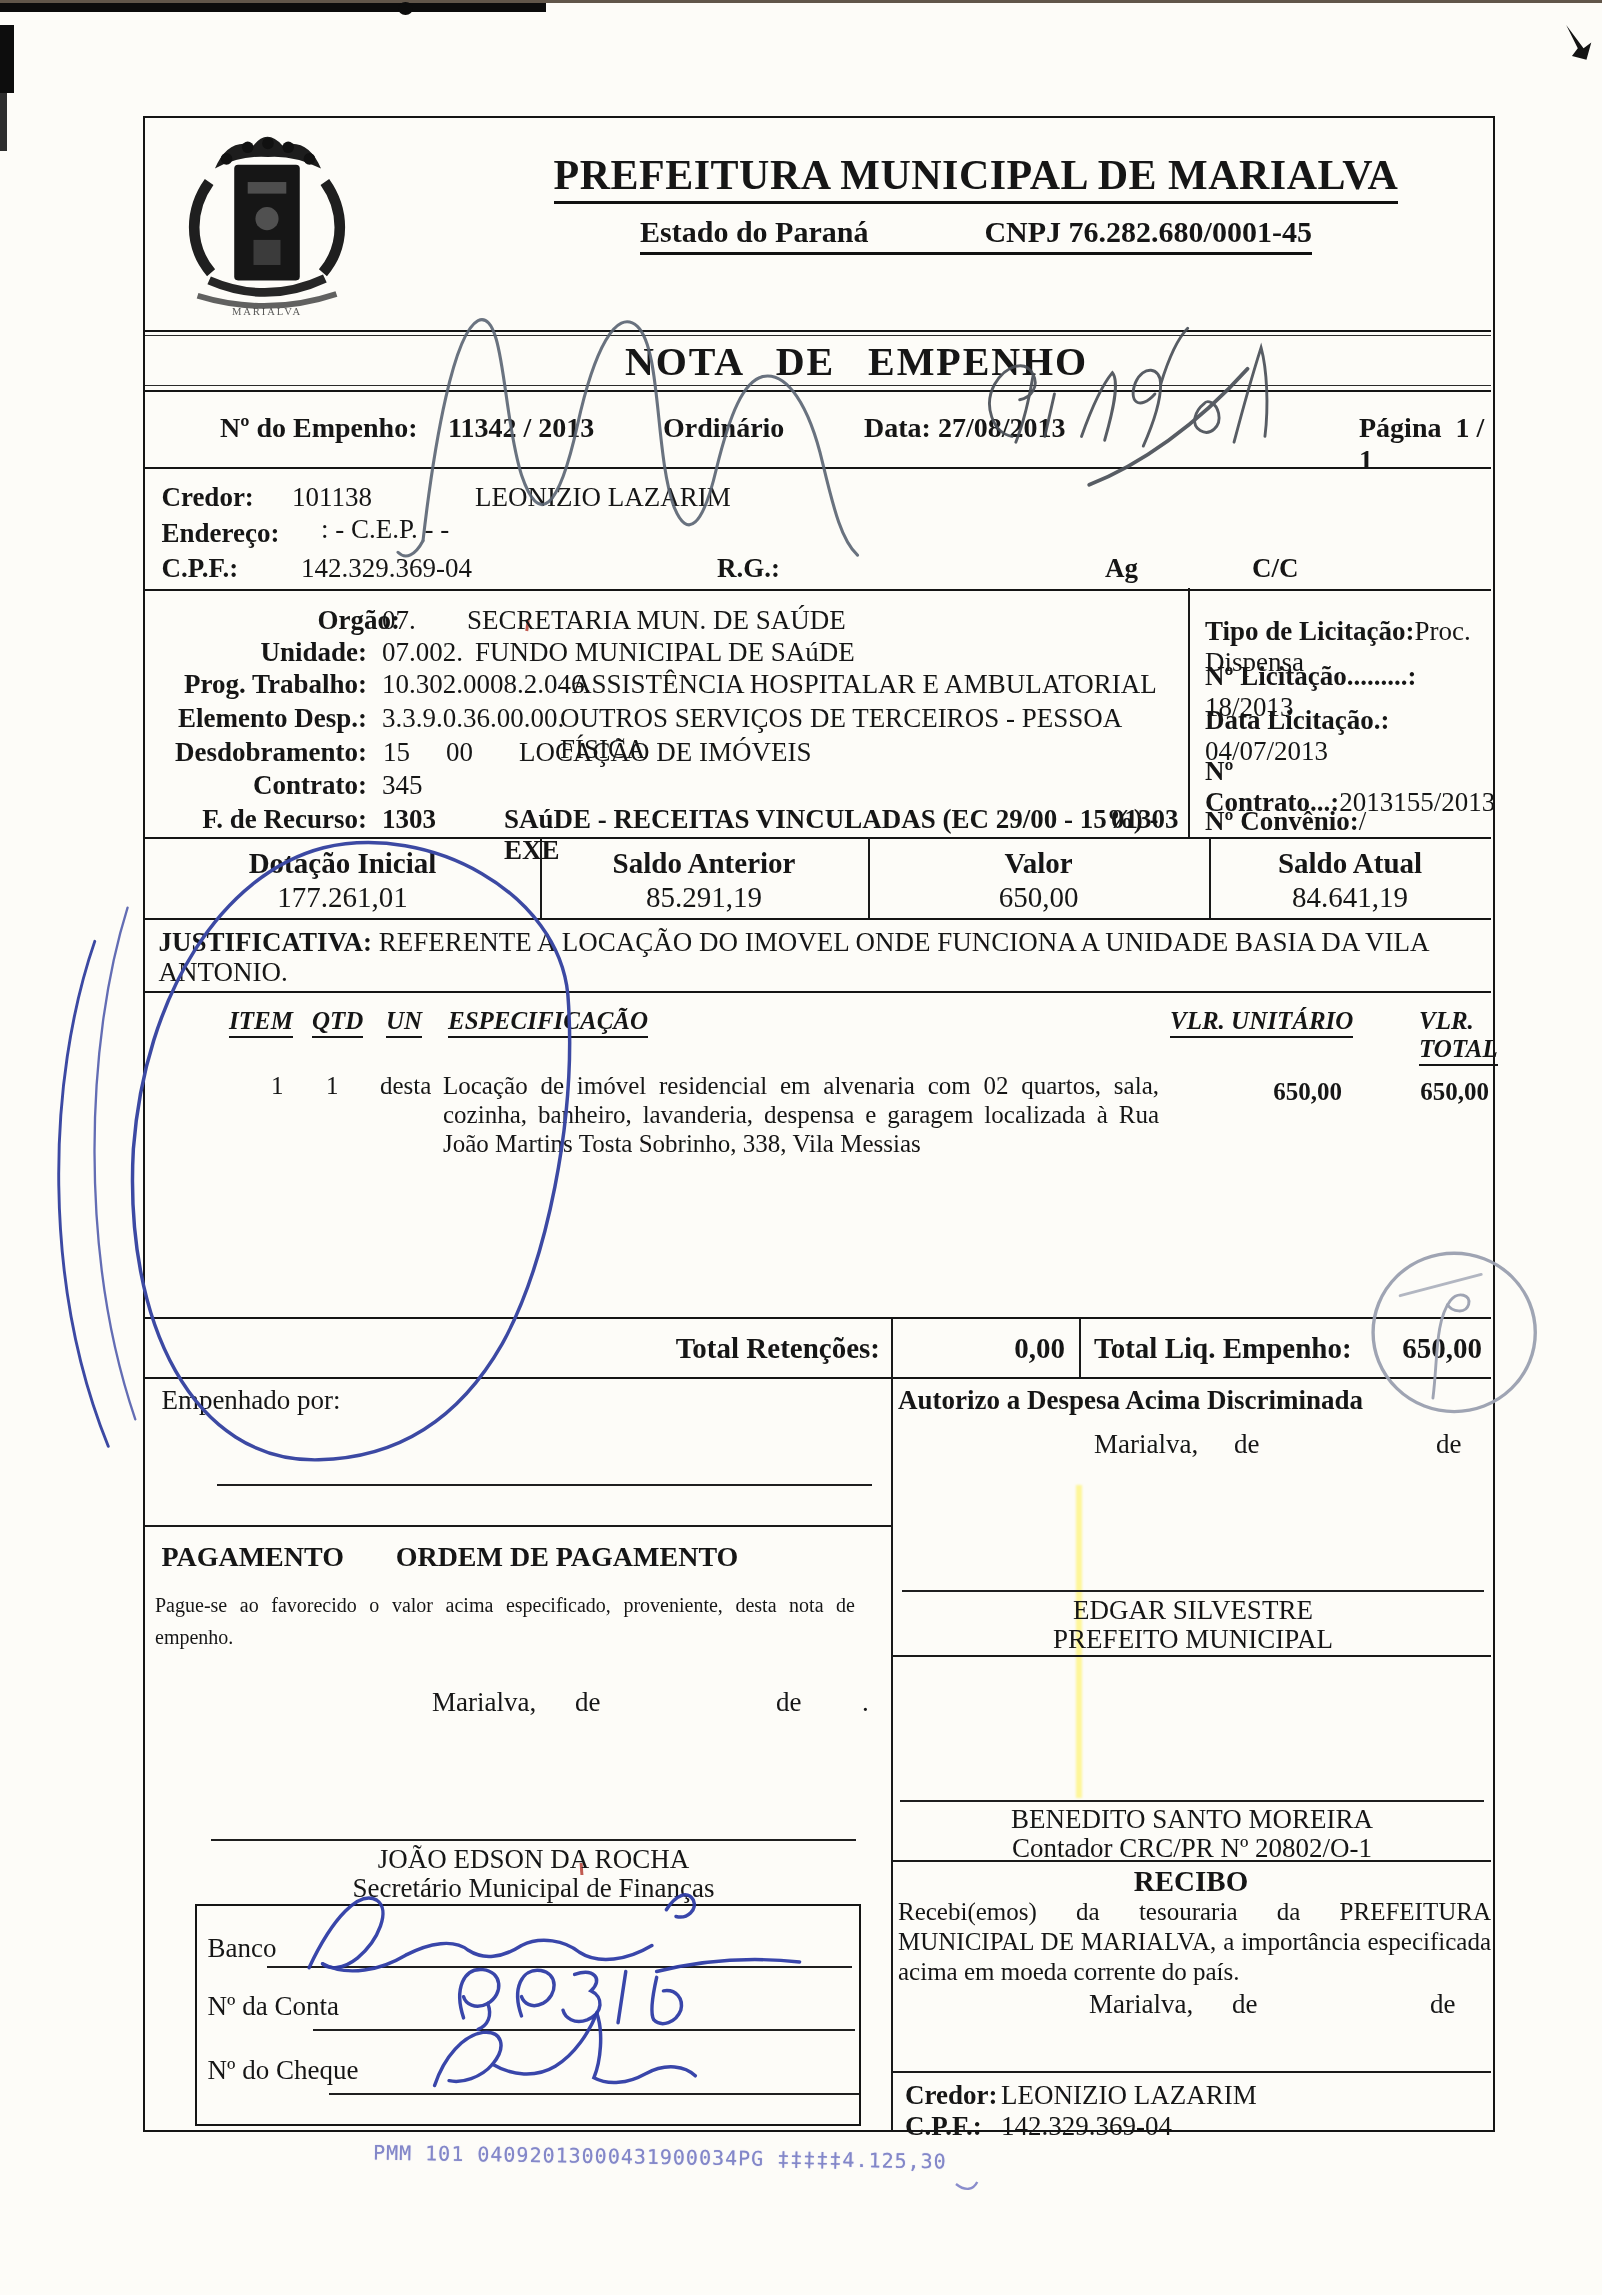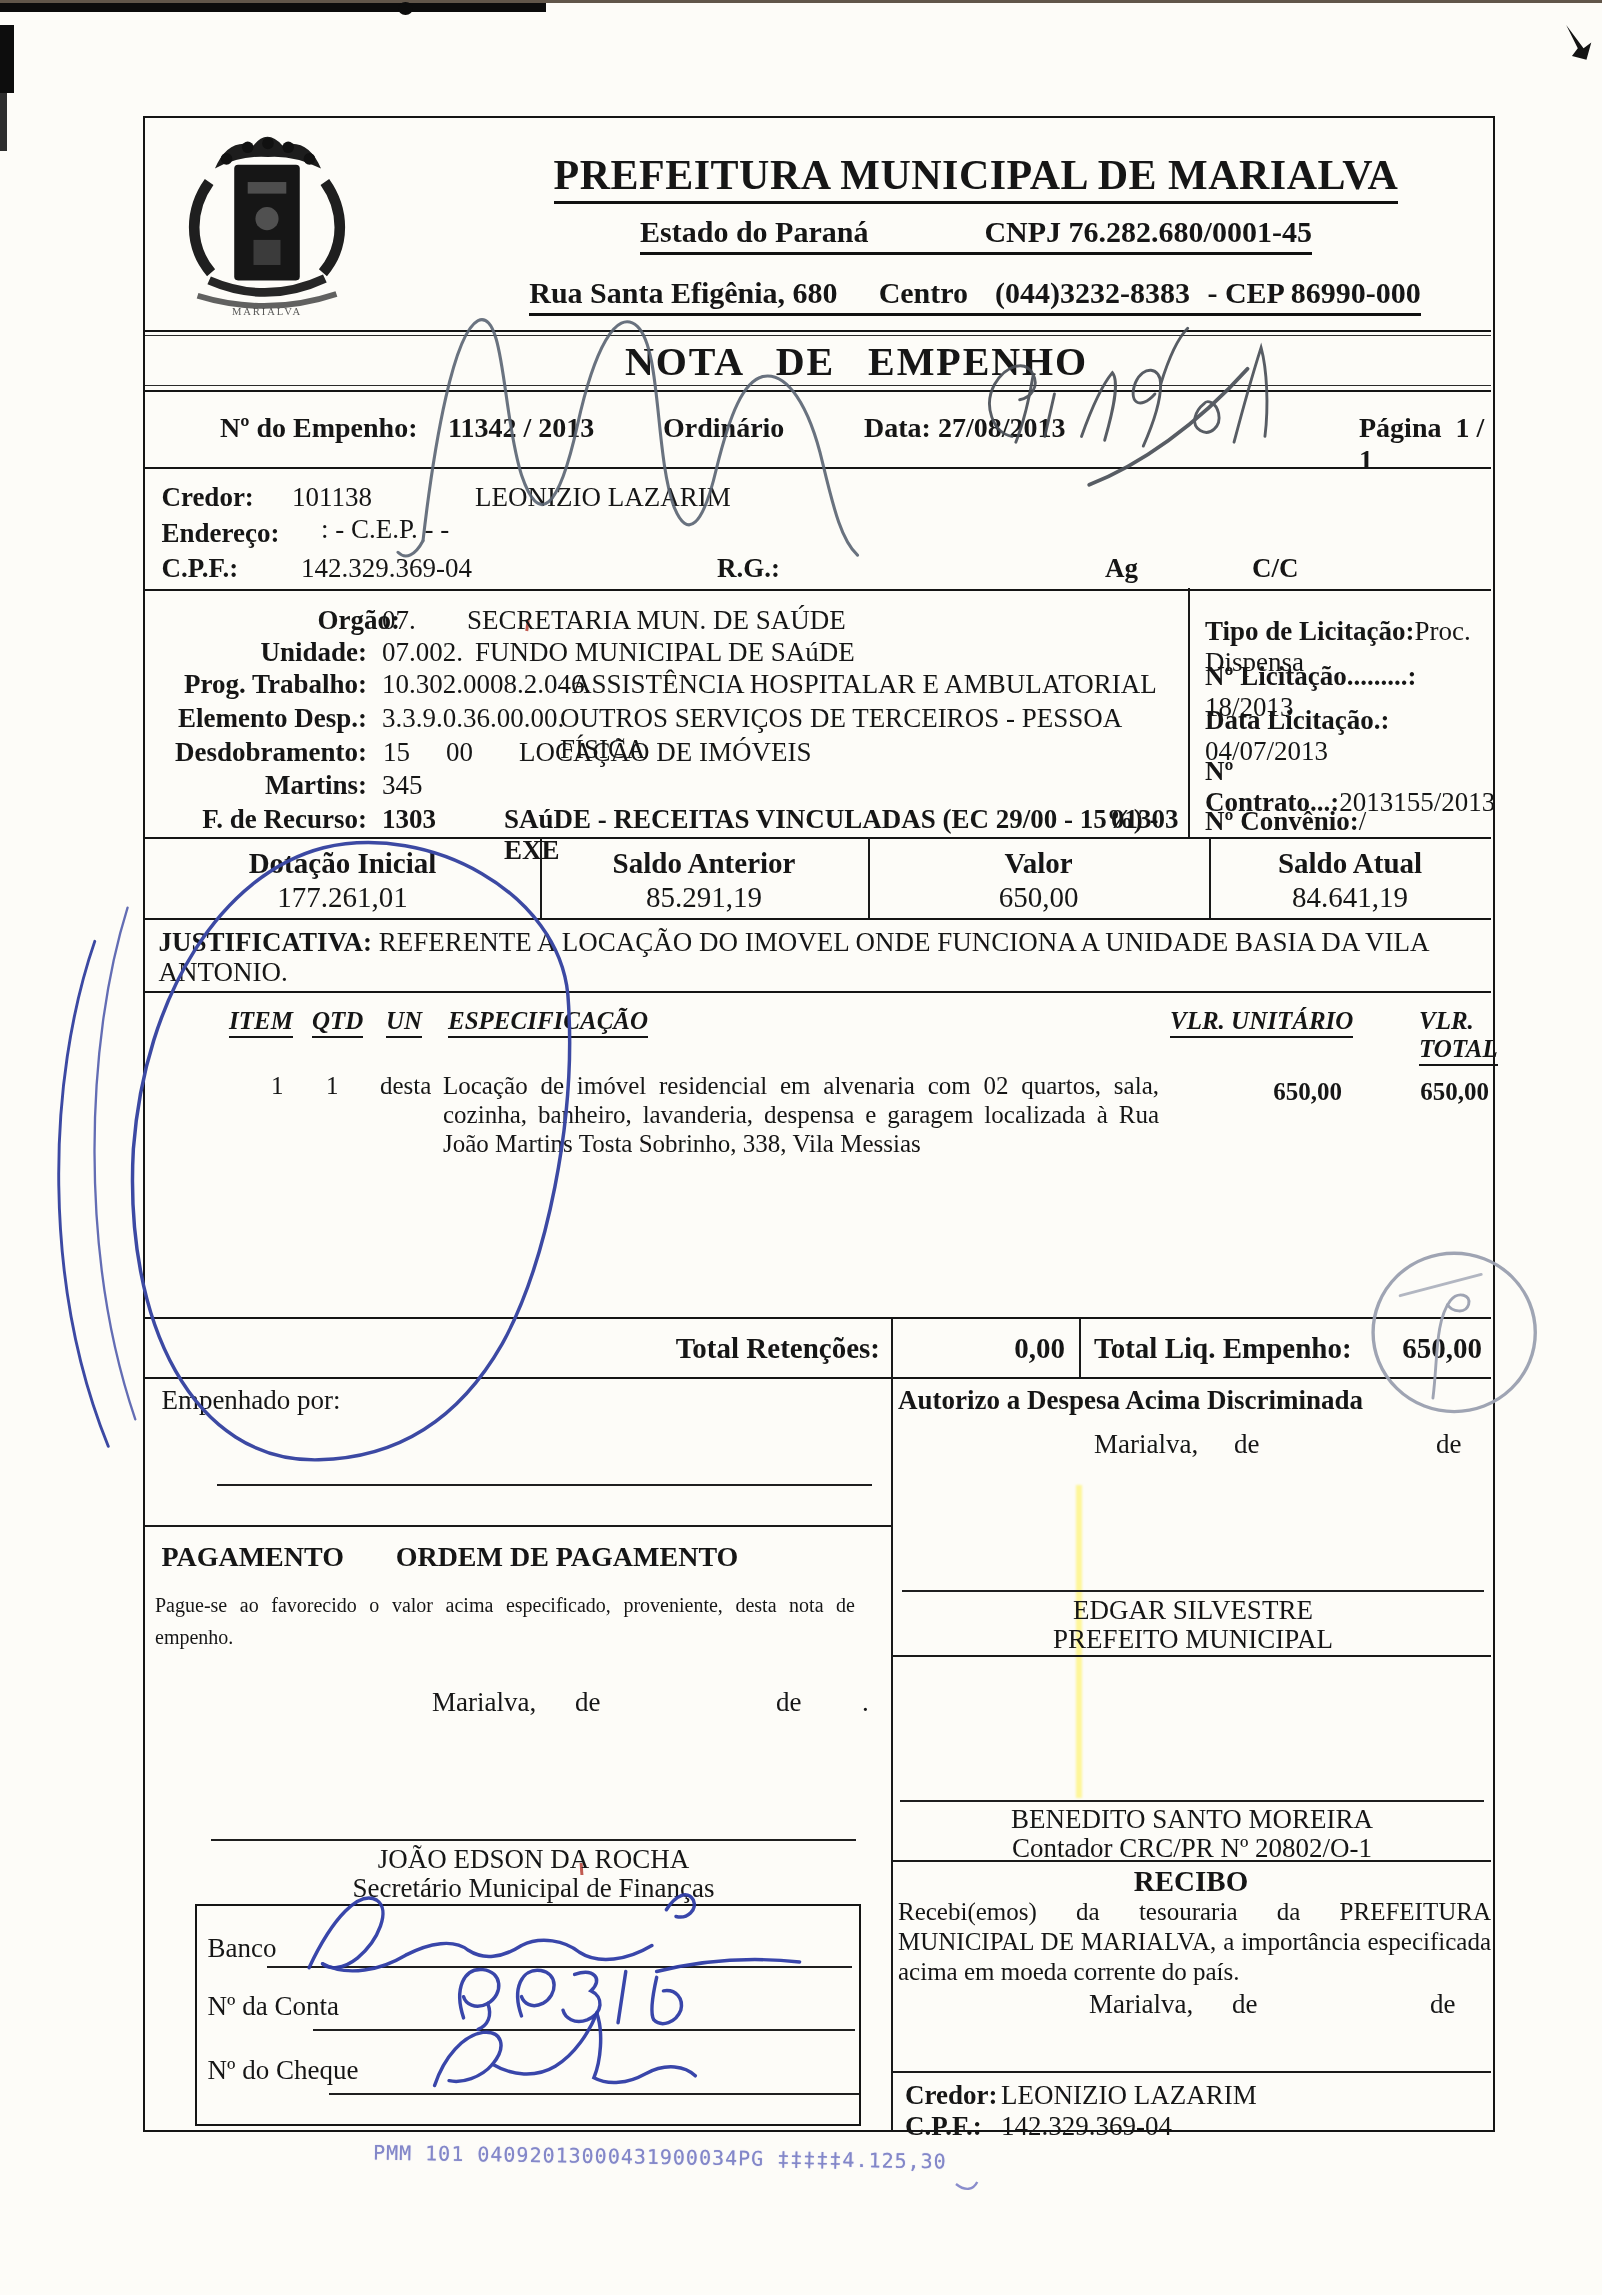--- a/index.html
+++ b/index.html
@@ -66,23 +66,20 @@
         <path d="M40,176 Q112,198 184,174" stroke="#3a3a3a" stroke-width="6" fill="none" opacity=".8"></path>
         <text x="112" y="196" text-anchor="middle" font-size="11" fill="#3c3c3c" letter-spacing="2" opacity=".85">MARIALVA</text>
       </svg>
 
       <div class="abs center" style="left:406px;top:33px;width:850px;">
         <span class="hdr-title">PREFEITURA MUNICIPAL DE MARIALVA</span>
       </div>
       <div class="abs center" style="left:406px;top:97px;width:850px;">
         <span class="hdr-sub"><span>Estado do Paraná</span><span style="display:inline-block;width:116px;"></span><span>CNPJ 76.282.680/0001-45</span></span>
       </div>
-      <div class="abs center" style="left:328px;top:158px;width:1004px;">
-        <span class="hdr-sub"><span>Rua Santa Efigênia, 680</span><span style="display:inline-block;width:41px;"></span><span>Centro</span><span style="display:inline-block;width:27px;"></span><span>(044)3232-8383</span><span style="display:inline-block;width:17.4px;"></span><span>-  CEP 86990-000</span></span>
-      </div>
     </div>
 
     <div class="abs center" style="left:0;top:212px;width:1346px;height:60px;border-bottom:2.9px solid #151515;">
       <div class="abs" style="left:0;top:4.8px;width:1346px;height:0;border-top:1px solid #2a2a2a;"></div>
       <div class="abs" style="left:0;bottom:3.9px;width:1346px;height:0;border-bottom:1px solid #2a2a2a;"></div>
       <div class="band-title" style="padding-top:7.7px;padding-left:77px;">NOTA DE EMPENHO</div>
     </div>
 
     <div class="abs" style="left:0;top:272px;width:1346px;height:77px;border-bottom:2.9px solid #151515;">
       <span class="abs b t29" style="left:75px;top:22px;">Nº do Empenho:</span>
@@ -128,21 +125,21 @@
         <span class="abs t28" style="left:237px;">3.3.9.0.36.00.00.</span>
         <span class="abs t28" style="left:415px;">OUTROS SERVIÇOS DE TERCEIROS - PESSOA FÍSICA</span>
       </div>
       <div class="abs" style="left:0;top:149px;width:1033px;">
         <span class="abs b t28 right" style="left:0;width:222px;">Desdobramento:</span>
         <span class="abs t28" style="left:238px;">15</span>
         <span class="abs t28" style="left:301px;">00</span>
         <span class="abs t28" style="left:374px;">LOCAÇÃO DE IMÓVEIS</span>
       </div>
       <div class="abs" style="left:0;top:182px;width:1033px;">
-        <span class="abs b t28 right" style="left:0;width:222px;">Martins:</span>
+        <span class="abs b t28 right" style="left:0;width:222px;">Contrato:</span>
         <span class="abs t28" style="left:237px;">345</span>
       </div>
       <div class="abs" style="left:0;top:216px;width:1033px;">
         <span class="abs b t28 right" style="left:0;width:222px;">F. de Recurso:</span>
         <span class="abs b t28" style="left:237px;">1303</span>
         <span class="abs b t28" style="left:359px;">SAúDE - RECEITAS VINCULADAS (EC 29/00 - 15%) - EXE</span>
         <span class="abs b t28" style="left:966px;">01303</span>
       </div>
 
       <span class="abs t28" style="left:1060px;top:28px;"><span class="b">Tipo de Licitação:</span><span>Proc. Dispensa</span></span>

